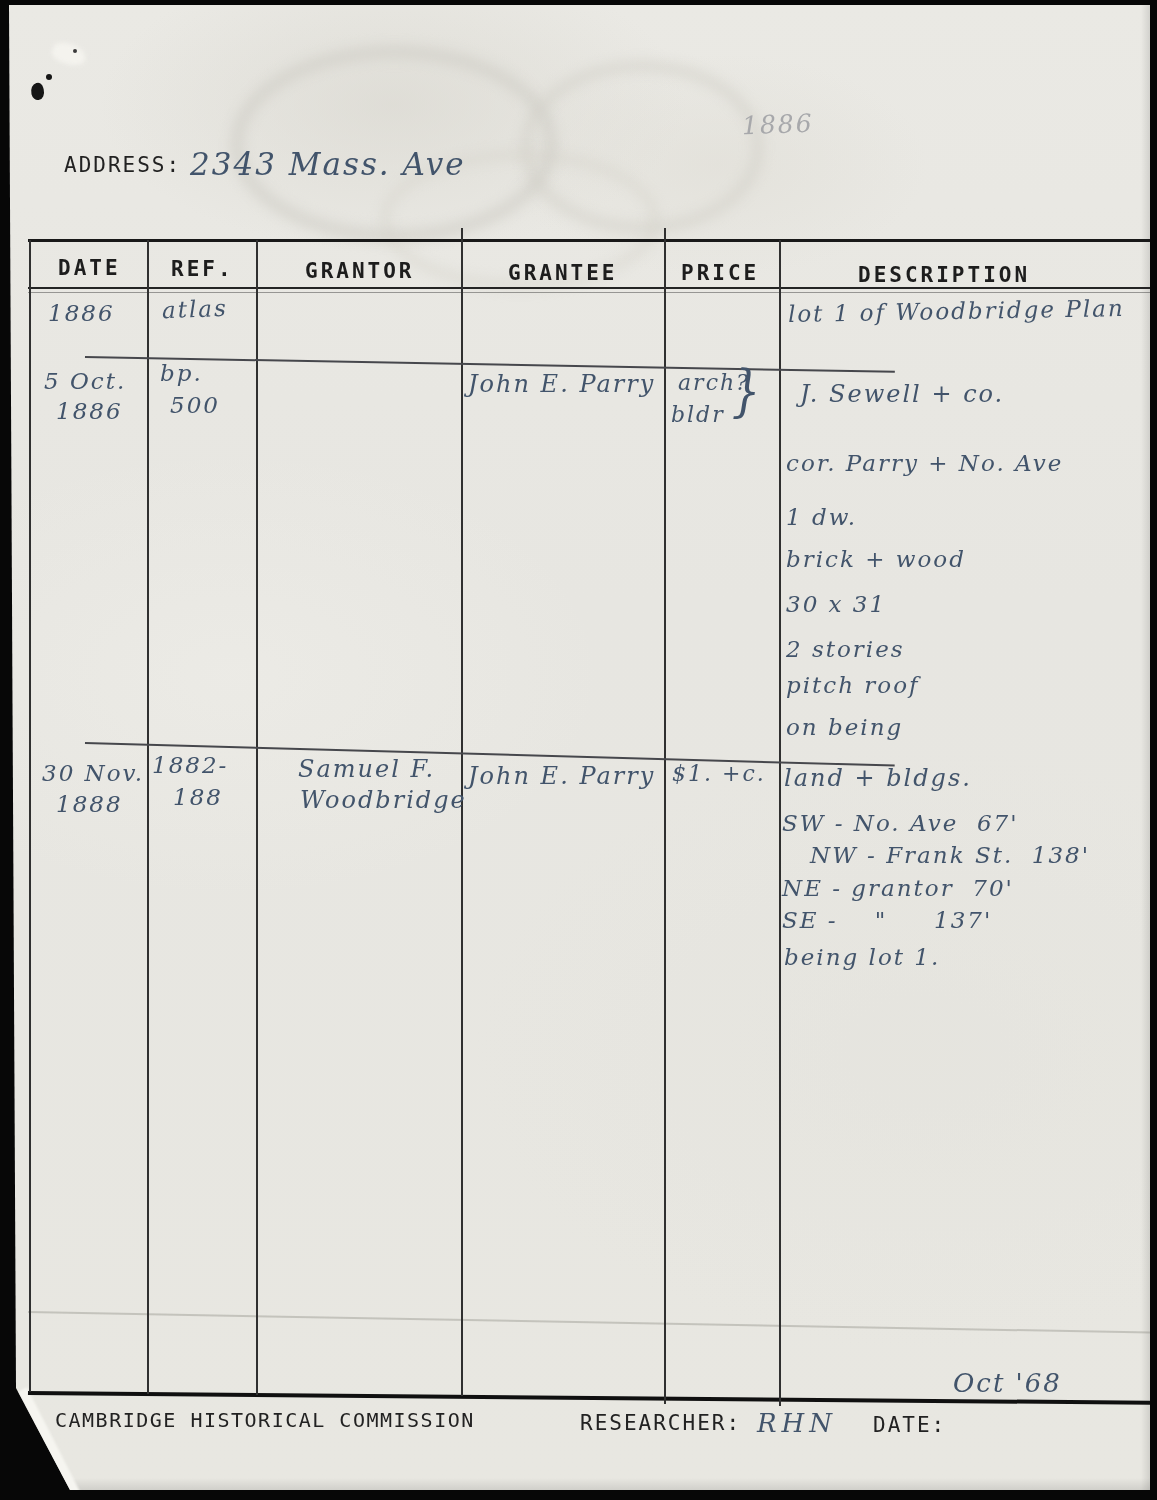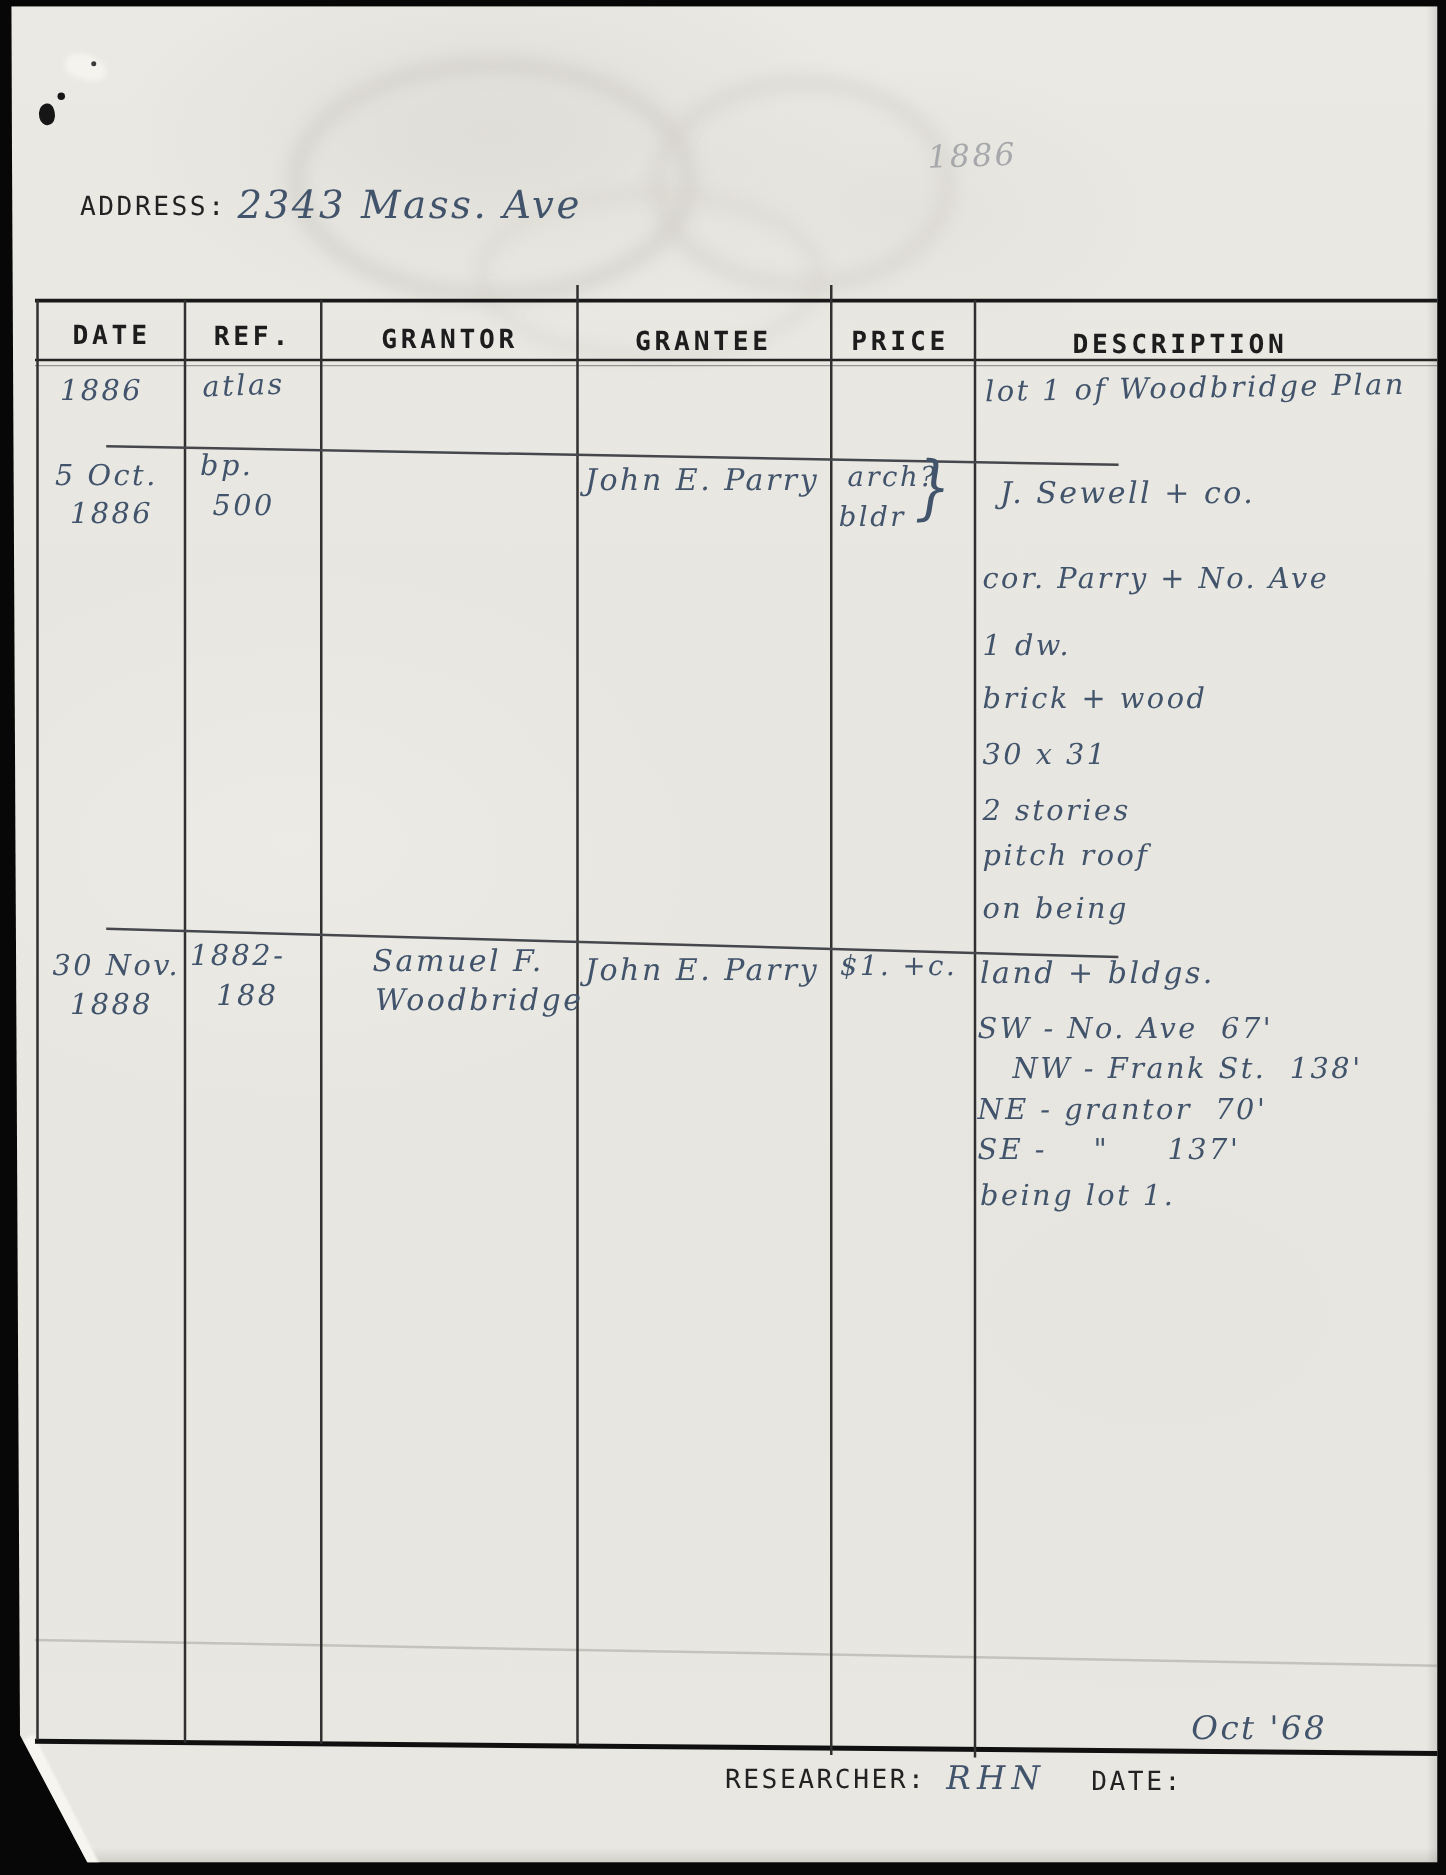--- a/index.html
+++ b/index.html
@@ -114,18 +114,19 @@
   <span class="hand" style="left:300px;top:786px;">Woodbridge</span>
   <span class="hand" style="left:468px;top:762px;">John E. Parry</span>
   <span class="hand hand-xs" style="left:672px;top:761px;">$1. +c.</span>
   <span class="hand" style="left:784px;top:764px;">land + bldgs.</span>
   <span class="hand hand-sm" style="left:782px;top:810px;">SW - No. Ave  67'</span>
   <span class="hand hand-sm" style="left:782px;top:842px;margin-left:28px;">NW - Frank St.  138'</span>
   <span class="hand hand-sm" style="left:782px;top:875px;">NE - grantor  70'</span>
   <span class="hand hand-sm" style="left:782px;top:907px;">SE -    "     137'</span>
   <span class="hand hand-sm" style="left:784px;top:944px;">being lot 1.</span>
 
+  <span class="typed" style="left:55px;top:1408px;font-size:20px;letter-spacing:1.5px;">CAMBRIDGE HISTORICAL COMMISSION</span>
   <span class="typed" style="left:580px;top:1411px;">RESEARCHER:</span>
   <span class="hand" style="left:757px;top:1408px;font-size:26px;letter-spacing:5px;">RHN</span>
   <span class="typed" style="left:873px;top:1413px;">DATE:</span>
   <span class="hand" style="left:953px;top:1368px;font-size:26px;">Oct '68</span>
 
 </div>
 
 </body></html>

